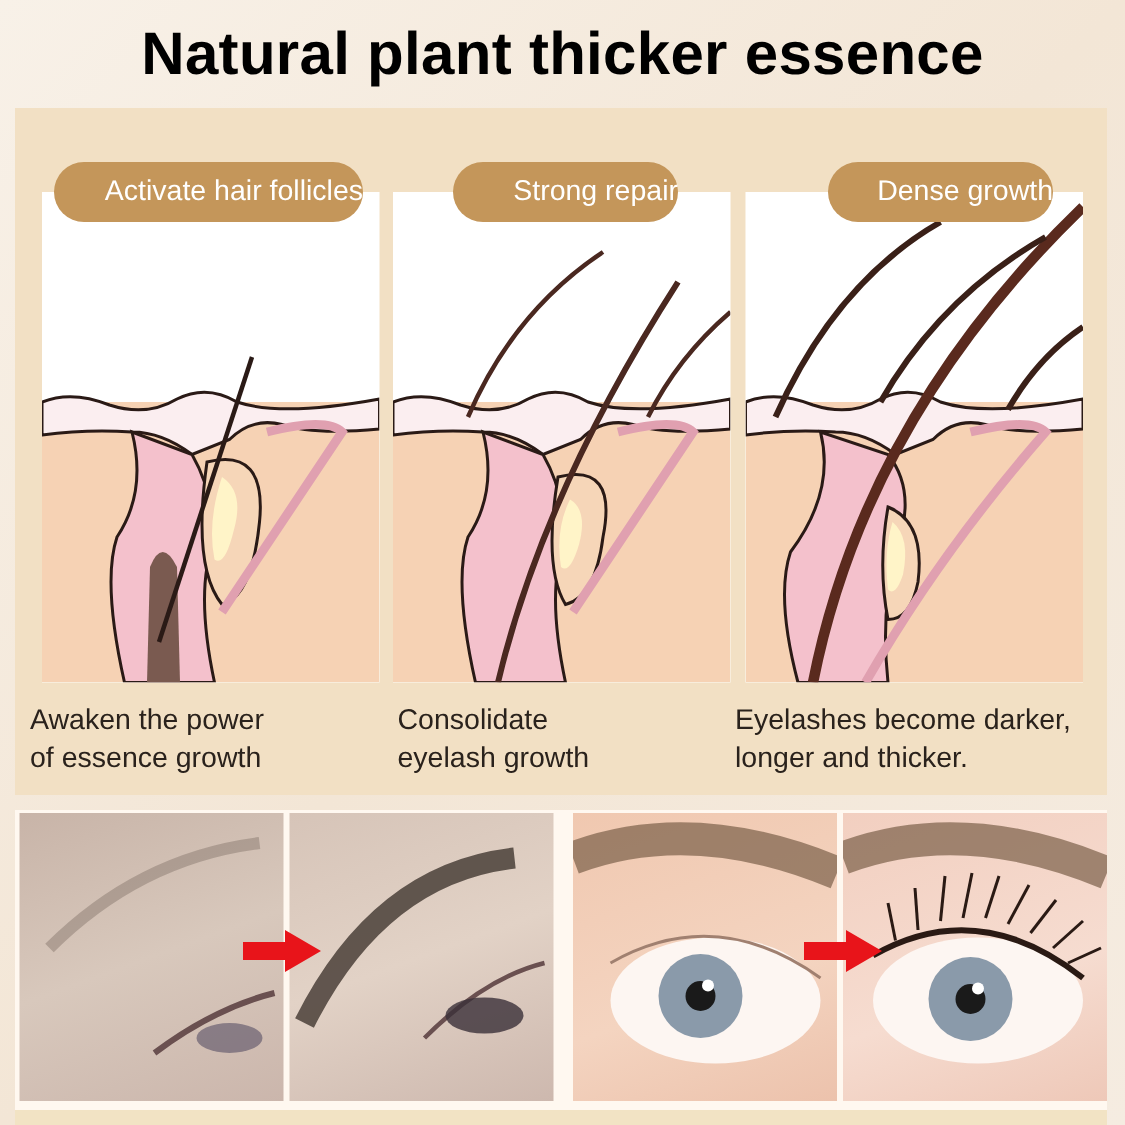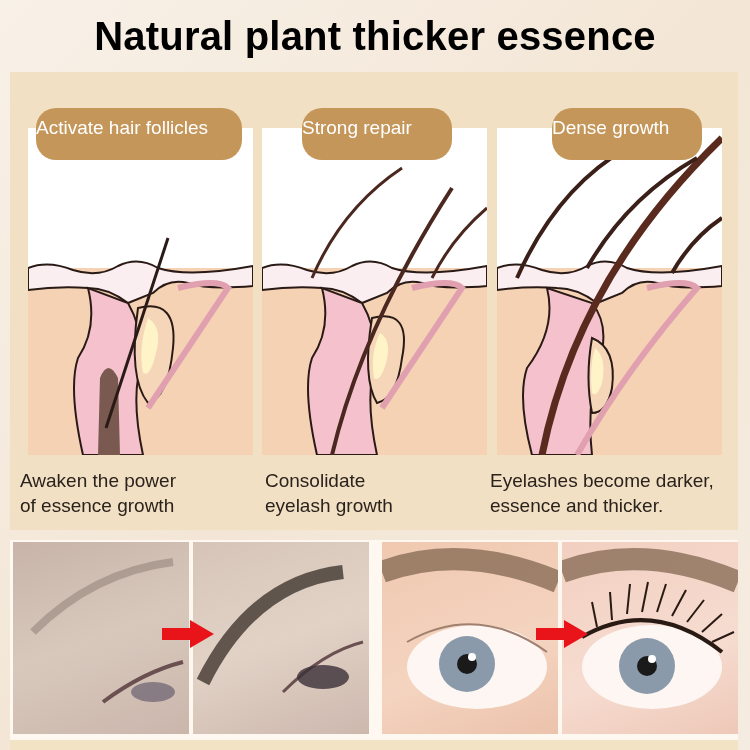--- a/index.html
+++ b/index.html
@@ -2,21 +2,21 @@
 <html><head>
 <meta charset="utf-8">
 <style>
   * { box-sizing: border-box; margin: 0; padding: 0; }
   body { width: 750px; height: 750px; overflow: hidden; background: #f6ede2; font-family: "Liberation Sans", sans-serif; }
   .page { position: relative; width: 750px; height: 750px; background: linear-gradient(135deg, #f8f1e8 0%, #f3e6d6 50%, #f5ece1 100%); }
   .title { position: absolute; top: 14px; left: 0; width: 750px; text-align: center; font-weight: bold; font-size: 40px; color: #000; letter-spacing: 0.2px; }
   .panel-band { position: absolute; left: 10px; top: 72px; width: 728px; height: 458px; background: #f2e0c4; }
   .card { position: absolute; top: 128px; width: 225px; height: 327px; background: #fff; overflow: hidden; }
   .card svg { position: absolute; left: 0; top: 0; }
-  .pill { position: absolute; top: 108px; height: 52px; border-radius: 20px; background: #c4965a; color: #fff; font-size: 19px; line-height: 40px; text-align: left; white-space: nowrap; }
+  .pill { position: absolute; top: 108px; height: 40px; border-radius: 20px; background: #c4965a; color: #fff; font-size: 19px; line-height: 40px; text-align: right; white-space: nowrap; }
   .caption { position: absolute; top: 468px; width: 240px; font-size: 19px; line-height: 25px; color: #2a221c; }
   .photo-band { position: absolute; left: 10px; top: 540px; width: 728px; height: 200px; background: #fff8f0; }
   .photo { position: absolute; top: 542px; height: 192px; overflow: hidden; }
   .bottom-strip { position: absolute; left: 10px; top: 740px; width: 728px; height: 10px; background: #f2e3c4; }
   .arrow { position: absolute; }
 </style>
 </head>
 <body>
 
 <div class="page">
@@ -70,21 +70,21 @@
       <path d="M150 160 Q190 150 200 160 Q130 240 80 327" fill="none" stroke="#e0a0b0" stroke-width="6"></path>
       <path d="M45 327 Q80 150 225 10" stroke="#5a2a1e" stroke-width="7" fill="none"></path>
       <path d="M20 150 Q60 60 130 20" stroke="#3a2018" stroke-width="4" fill="none"></path>
       <path d="M90 140 Q130 70 200 30" stroke="#3a2018" stroke-width="4" fill="none"></path>
       <path d="M175 145 Q195 110 225 90" stroke="#3a2018" stroke-width="4" fill="none"></path>
     </svg>
   </div>
   <div class="pill" style="left:552px;width:150px;">Dense growth</div>
   <div class="caption" style="left:490px;width:250px;">
     <div>Eyelashes become darker,</div>
-    <div>essence and thicker.</div>
+    <div>longer and thicker.</div>
   </div>
 
   <div class="photo-band"></div>
 
   <div class="photo" style="left:13px;width:176px;background:linear-gradient(160deg,#c8b4a8 0%,#d8c8bc 50%,#cbb6ac 100%);">
     <svg width="176" height="192">
       <path d="M20 90 Q80 30 160 20" stroke="#8a7a70" stroke-width="8" fill="none" opacity="0.5"></path>
       <path d="M90 160 Q130 130 170 120" stroke="#6a5050" stroke-width="4" fill="none"></path>
       <ellipse cx="140" cy="150" rx="22" ry="10" fill="#6a6070" opacity="0.7"></ellipse>
     </svg>

